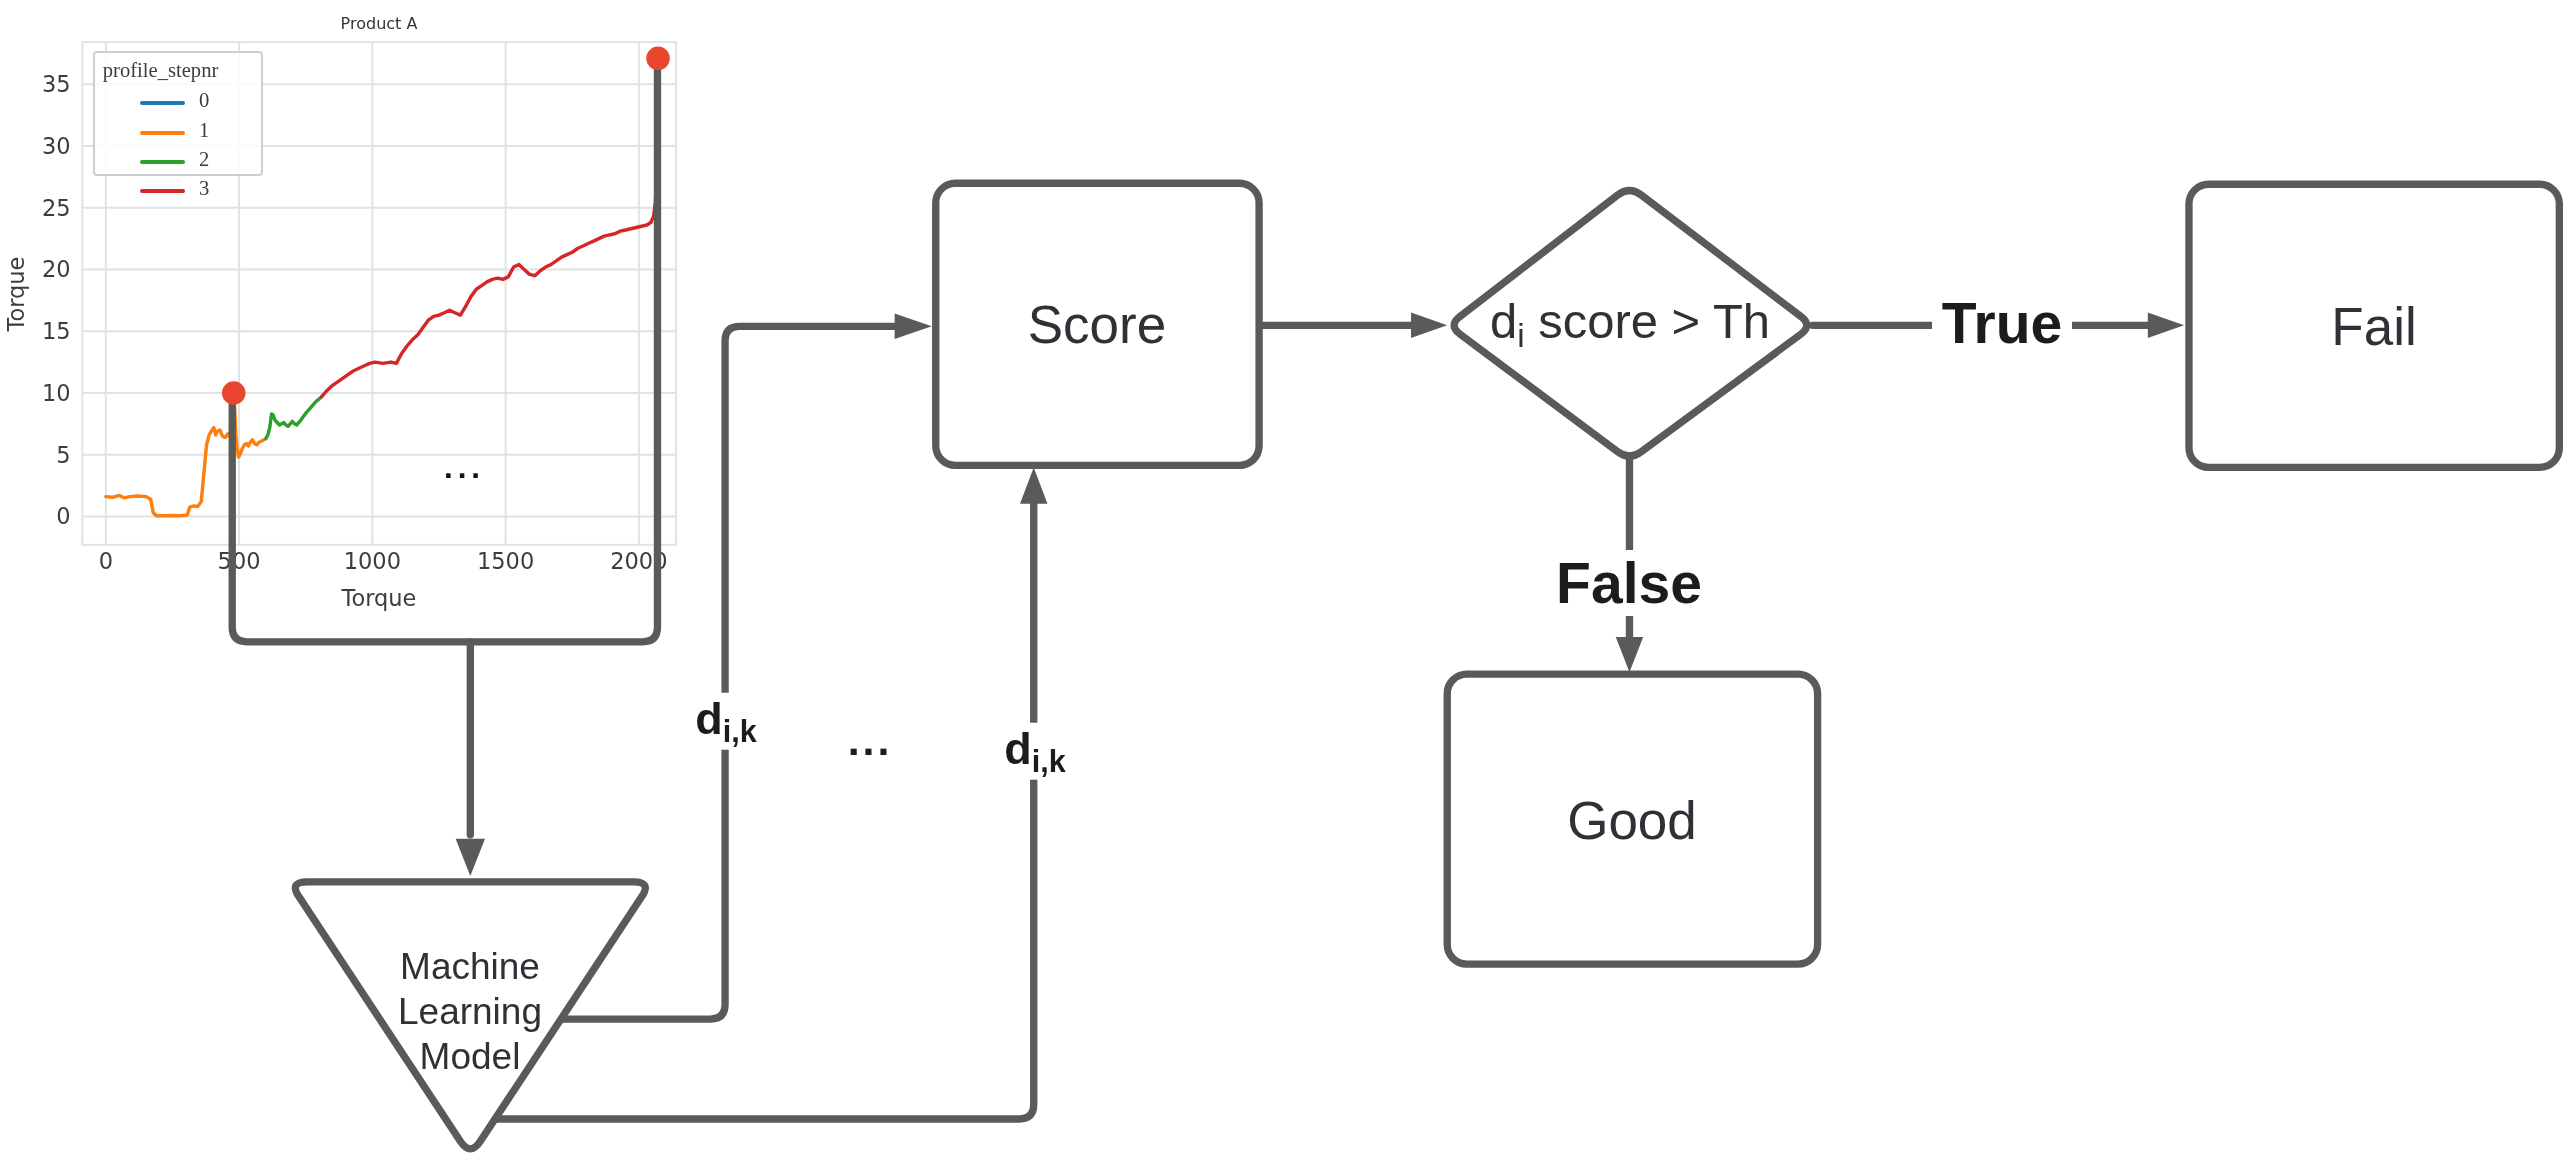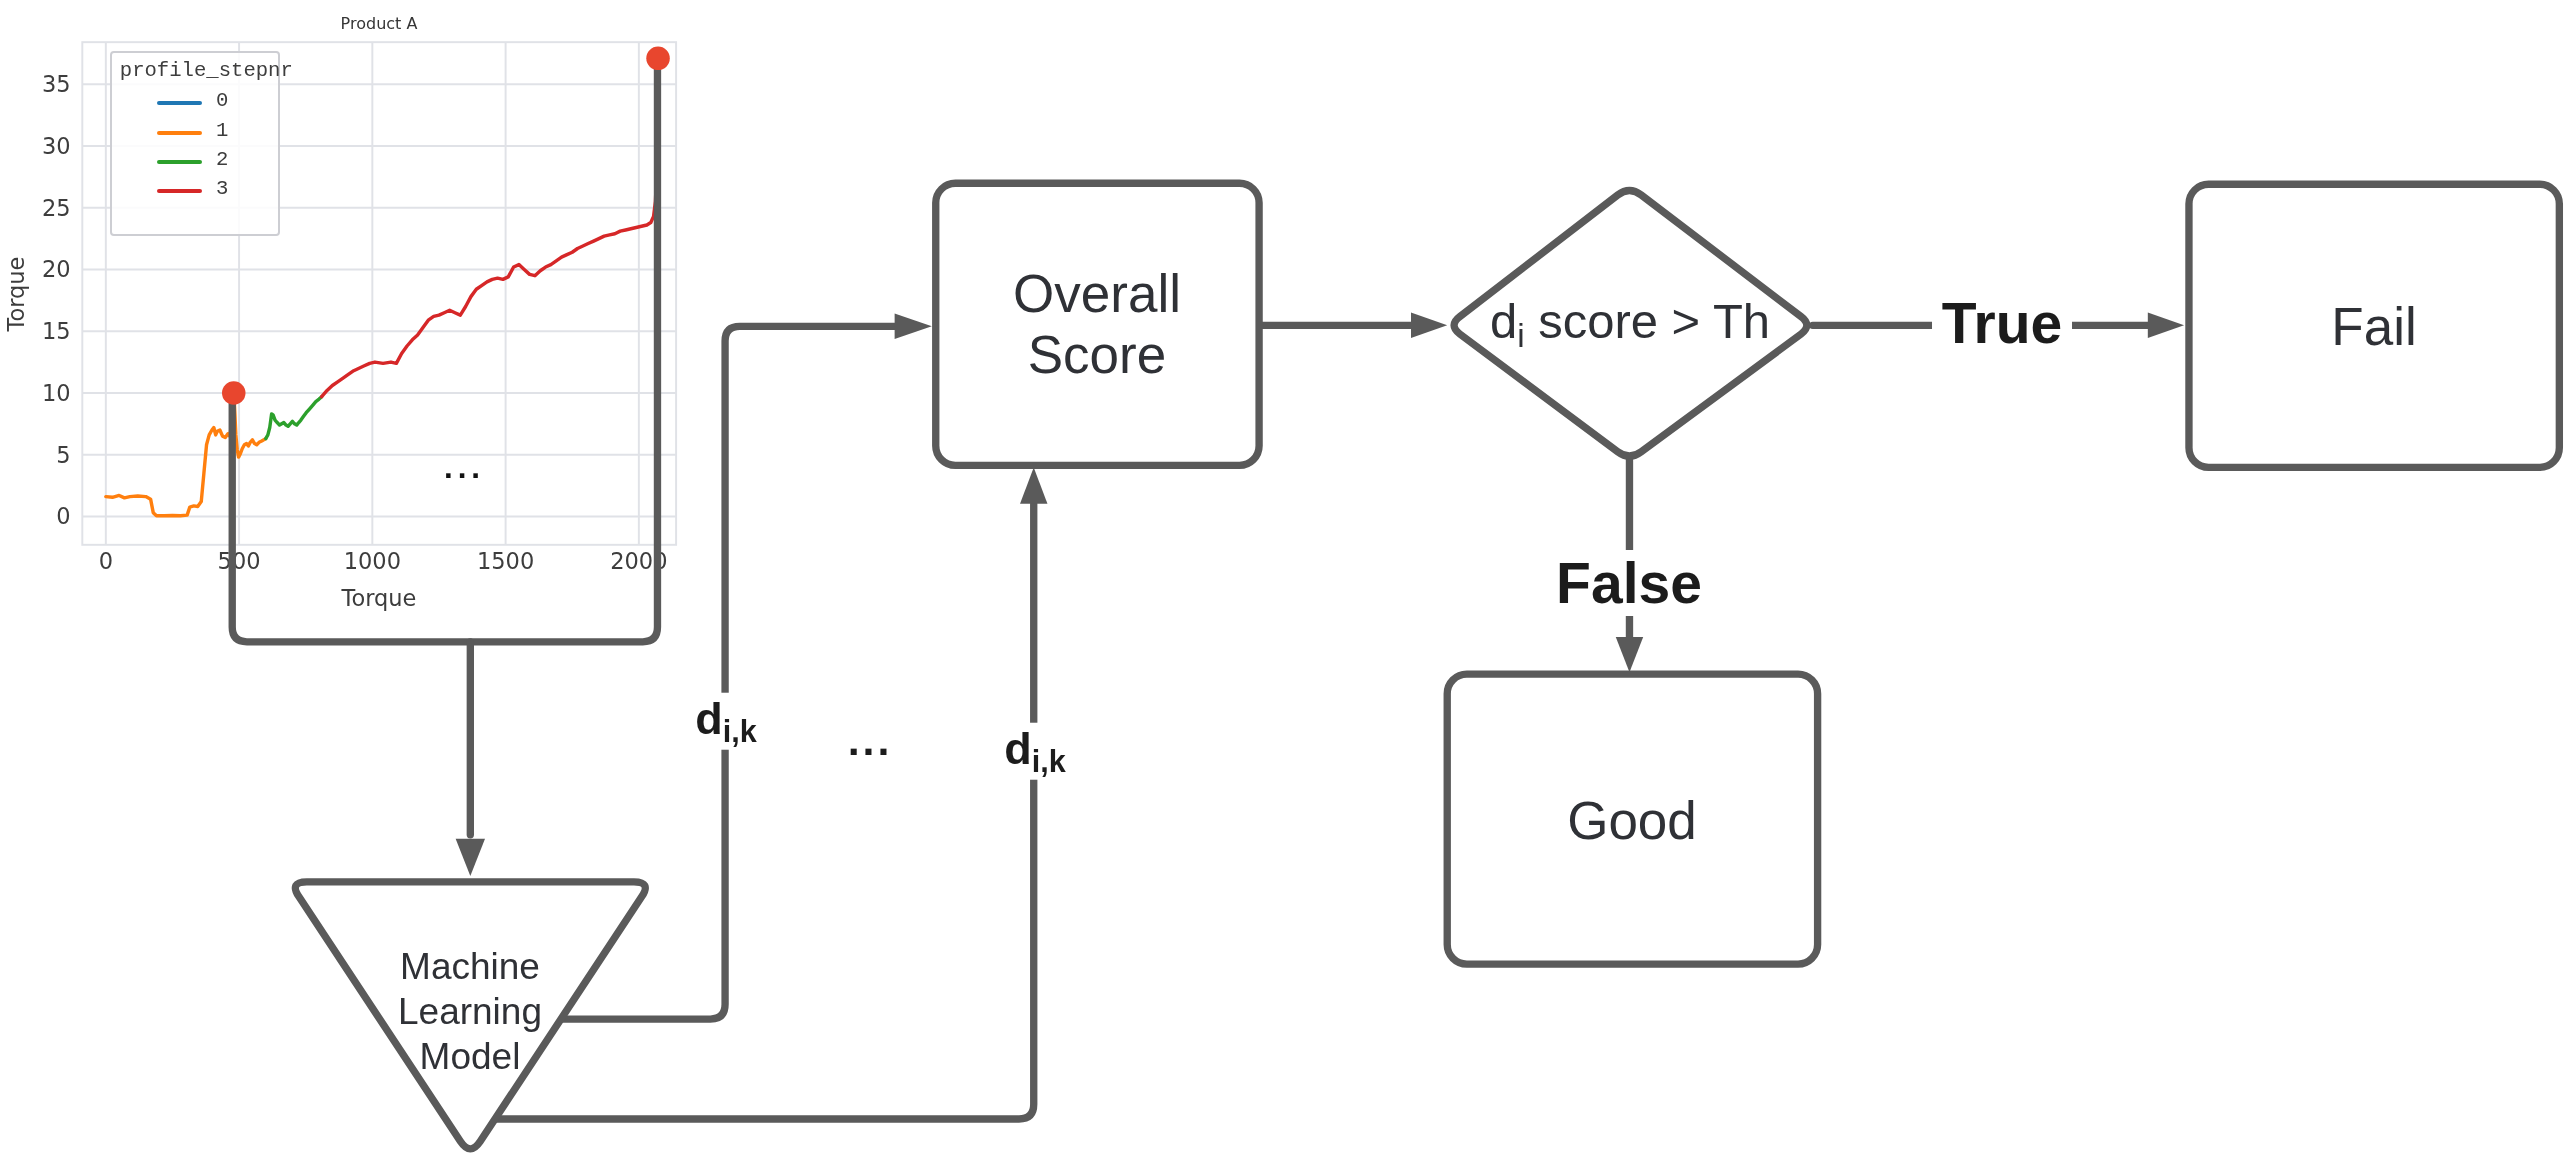--- a/index.html
+++ b/index.html
@@ -10,24 +10,24 @@
     font-family:"Liberation Sans",sans-serif;
     overflow:hidden;
   }
   svg{position:absolute;left:0;top:0;}
   .ov{position:absolute;transform:translate(-50%,-50%);white-space:nowrap;}
   
   .chart-title{font-family:"DejaVu Sans",sans-serif;font-size:16px;color:#363636;}
   .axis-label{font-family:"DejaVu Sans",sans-serif;font-size:22.5px;color:#3d3d3d;}
   .ylabel{transform:translate(-50%,-50%) rotate(-90deg);}
   .legend{
-    position:absolute;left:110px;top:51px;width:170px;height:185px;
+    position:absolute;left:93px;top:51px;width:170px;height:125px;
     background:rgba(255,255,255,0.85);
     border:2px solid #cdced3;border-radius:3.9px;
-    font-family:Liberation Mono, monospace;color:#3d3d3d;
+    font-family:Liberation Serif, serif;color:#3d3d3d;
     box-sizing:border-box;
   }
   .legend-title{position:absolute;left:7.8px;top:5.9px;font-size:20.6px;}
   .legend-row{position:absolute;left:0;width:100%;height:29px;}
   .legend-swatch{position:absolute;left:45px;top:12.7px;width:45px;height:3.9px;border-radius:2px;}
   .legend-label{position:absolute;left:104px;top:1px;font-size:20.6px;}
   .chart-ellipsis{font-family:"DejaVu Sans",sans-serif;font-weight:bold;font-size:25.5px;letter-spacing:3.9px;color:#121212;}
   
   .node-label{color:#2f3136;text-align:center;}
   .node-lg{font-size:53px;line-height:61px;}
@@ -143,21 +143,20 @@
       </div>
   </div>
 
   <div class="ov node-label node-sm" style="left:470px;top:1011px;">
     <div>Machine</div>
     <div>Learning</div>
     <div>Model</div>
   </div>
 
   <div class="ov node-label node-lg" style="left:1097px;top:324px;">
-    <div>Overall</div>
     <div>Score</div>
   </div>
 
   <div class="ov node-label node-md" style="left:1630px;top:324px;">
     <span>d</span><span class="sub">i</span><span> score &gt; Th</span>
   </div>
 
   <div class="ov node-label node-lg" style="left:2374px;top:326px;">Fail</div>
   <div class="ov node-label node-lg" style="left:1632px;top:820px;">Good</div>
 

